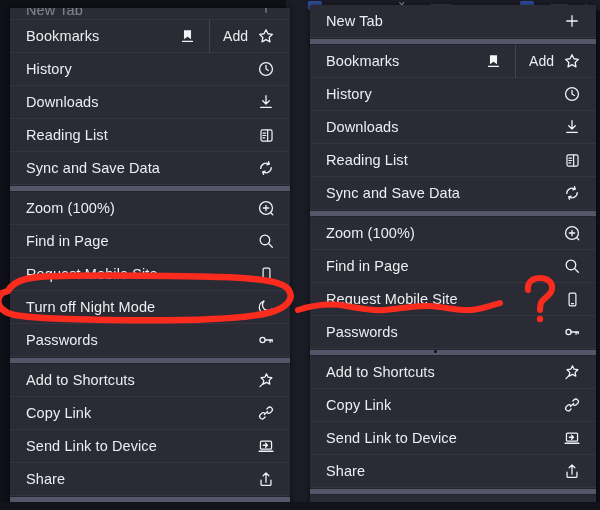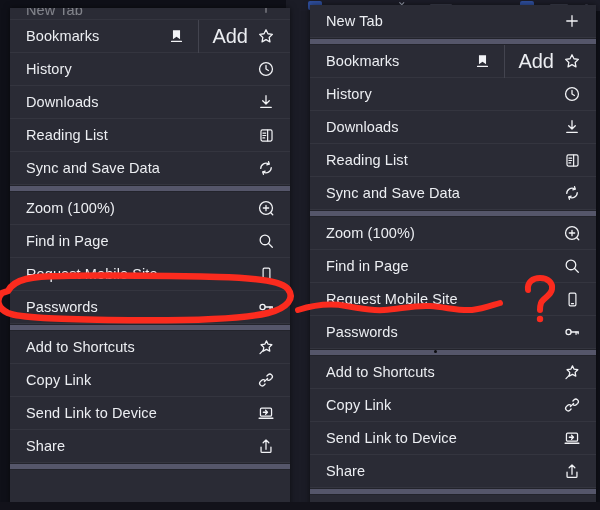--- a/index.html
+++ b/index.html
@@ -102,21 +102,21 @@
   .split-right {
     display: flex;
     align-items: center;
     gap: 7px;
     height: 33px;
     padding-left: 13px;
     margin-left: 11px;
     border-left: 1px solid #43444f;
   }
   .split-right .add-text {
-    font-size: 20px;
+    font-size: 14px;
     color: #eceef2;
   }
   
   .clipped-top {
     height: 12px;
     align-items: flex-end;
     overflow: hidden;
     padding-bottom: 1px;
   }
   .clipped-top .label { font-size: 14.5px; opacity: .45; }
@@ -242,20 +242,28 @@
       <div class="menu-row">
         <span class="label">Request Mobile Site</span>
         <span class="icon">
           <svg width="17" height="17" viewBox="0 0 24 24">
             <rect x="7.2" y="3" width="9.6" height="18" rx="1.8" fill="none" stroke="currentColor" stroke-width="1.7" stroke-linecap="round" stroke-linejoin="round"></rect>
             <path d="M10.6 17.9h2.8" fill="none" stroke="currentColor" stroke-width="1.7" stroke-linecap="round" stroke-linejoin="round"></path>
           </svg>
         </span>
       </div>
       <div class="menu-row">
+        <span class="label">Turn off Night Mode</span>
+        <span class="icon">
+          <svg width="18" height="18" viewBox="0 0 24 24">
+            <path d="M20 14.6A8.6 8.6 0 1 1 9.5 4.1 6.9 6.9 0 0 0 20 14.6z" fill="none" stroke="currentColor" stroke-width="1.7" stroke-linecap="round" stroke-linejoin="round"></path>
+          </svg>
+        </span>
+      </div>
+      <div class="menu-row">
         <span class="label">Passwords</span>
         <span class="icon">
           <svg width="18" height="18" viewBox="0 0 24 24">
             <circle cx="7.4" cy="12" r="3.4" fill="none" stroke="currentColor" stroke-width="1.7" stroke-linecap="round" stroke-linejoin="round"></circle>
             <path d="M10.8 12h9.4" fill="none" stroke="currentColor" stroke-width="1.7" stroke-linecap="round" stroke-linejoin="round"></path>
             <path d="M17.4 12v3.1M20.2 12v2.2" fill="none" stroke="currentColor" stroke-width="1.7" stroke-linecap="round" stroke-linejoin="round"></path>
           </svg>
         </span>
       </div>
       <div class="sep"></div>

